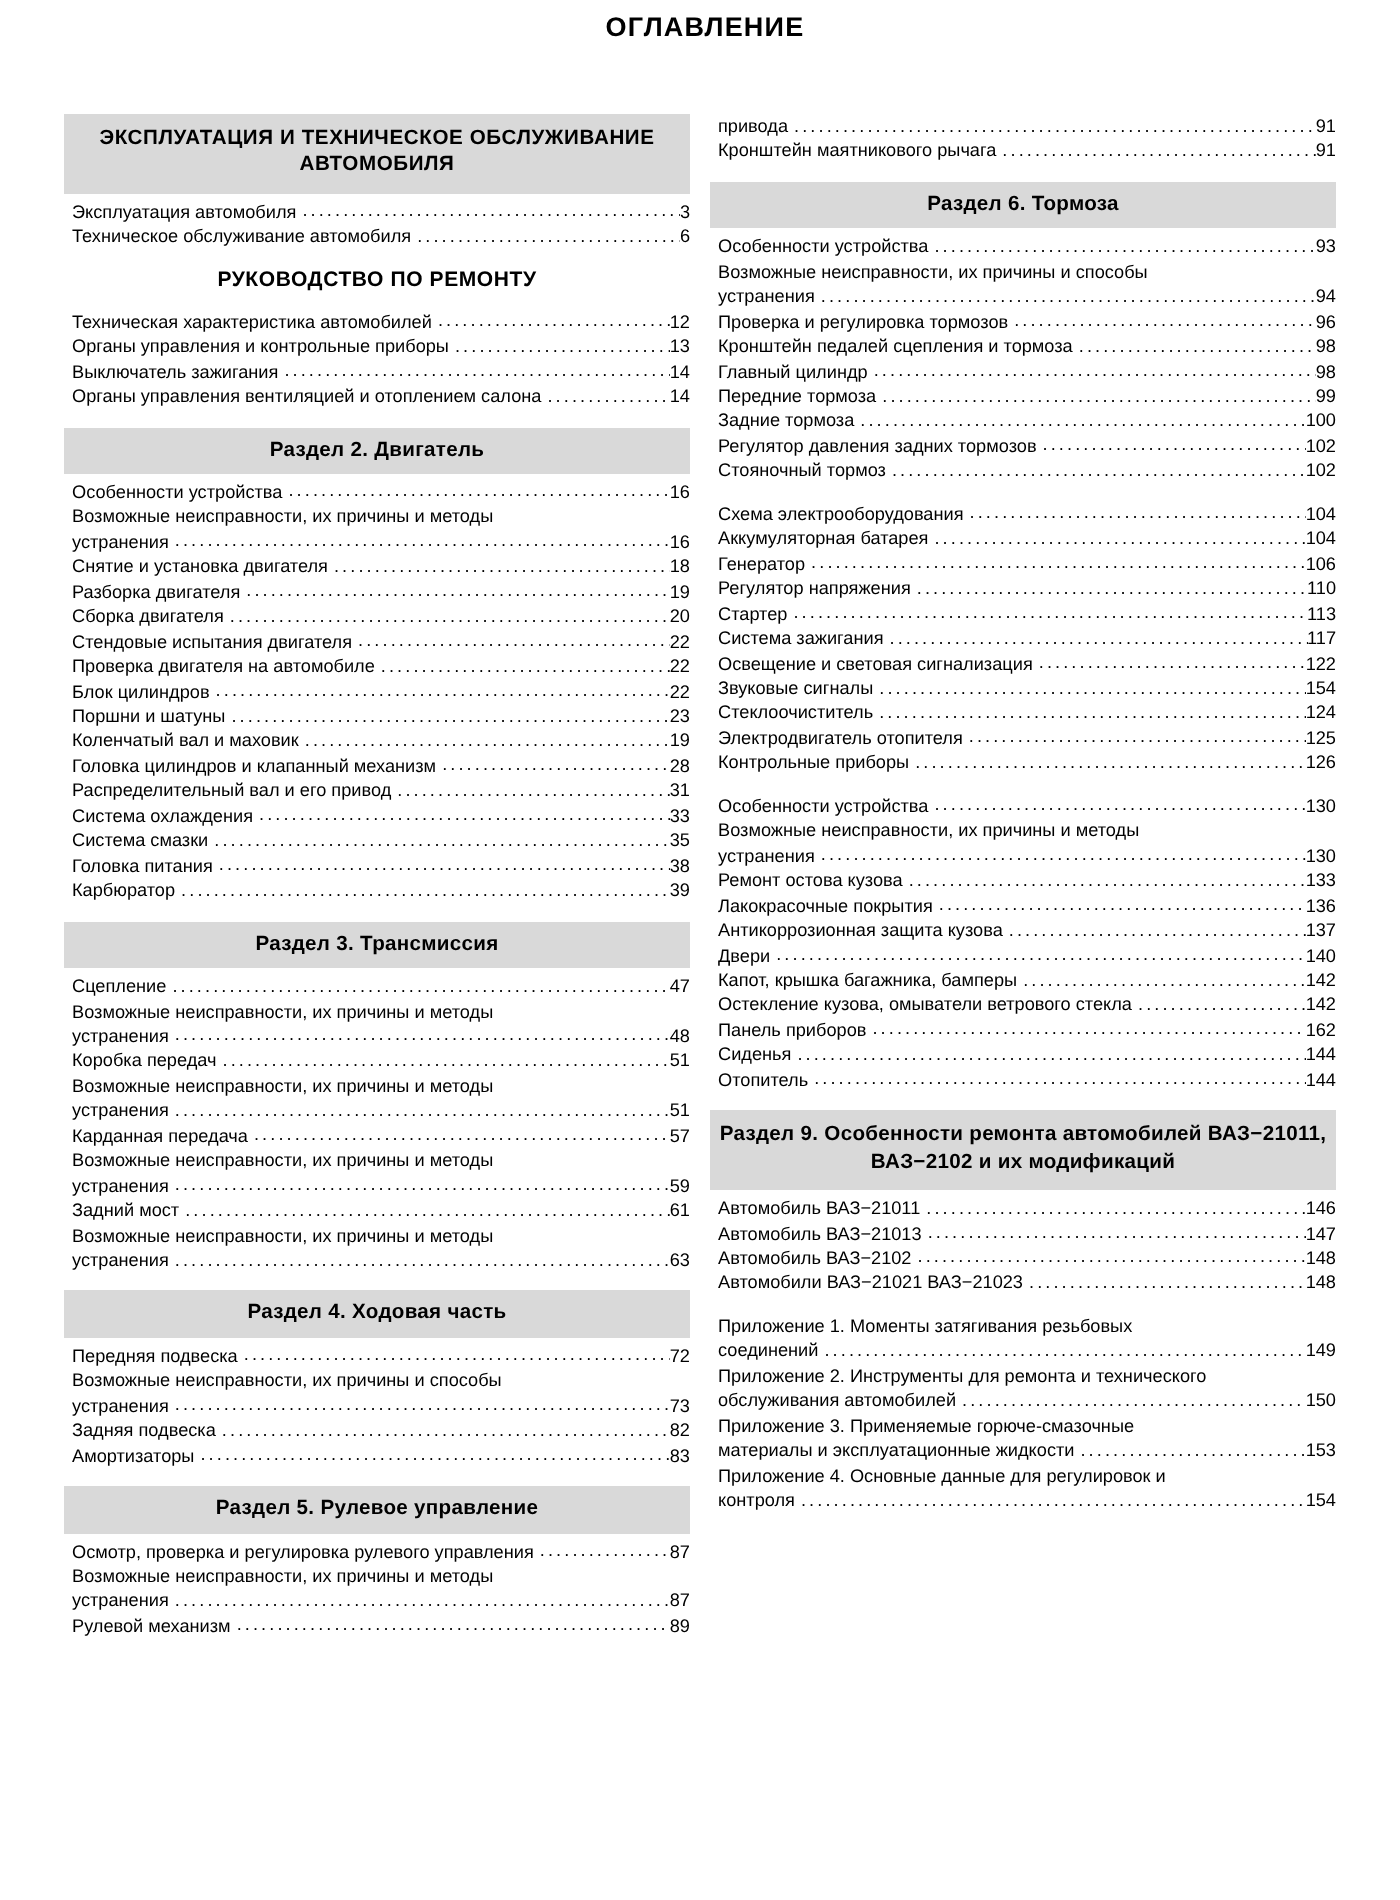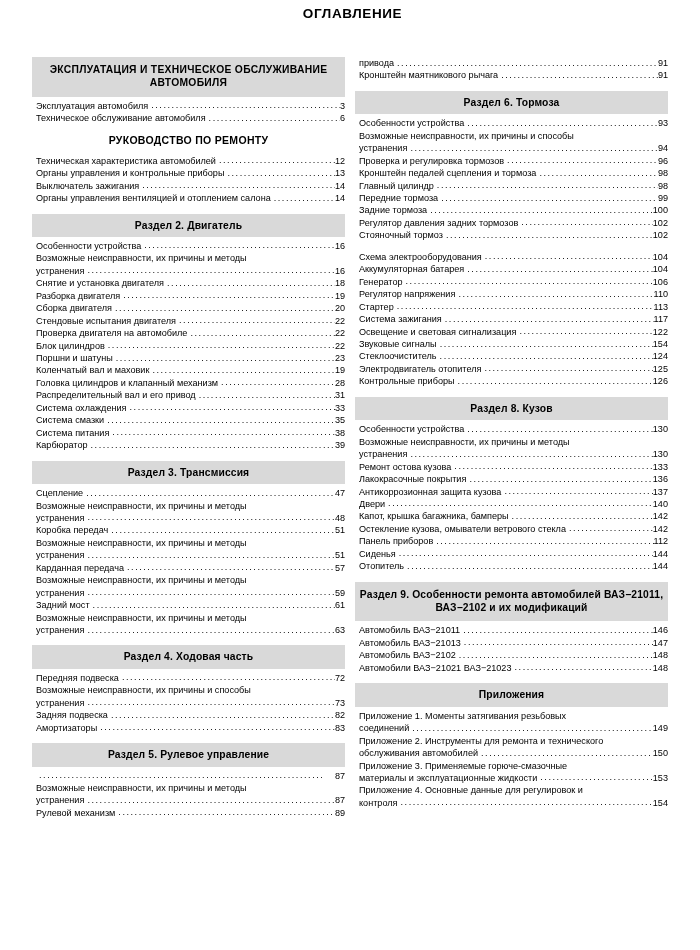--- a/index.html
+++ b/index.html
@@ -229,21 +229,21 @@
             <span class="etext">Система охлаждения</span>
             <span class="leader">......................................................................</span>
             <span class="epage">33</span>
           </div>
           <div class="entry">
             <span class="etext">Система смазки</span>
             <span class="leader">......................................................................</span>
             <span class="epage">35</span>
           </div>
           <div class="entry">
-            <span class="etext">Система питания</span>
+            <span class="etext">Головка питания</span>
             <span class="leader">......................................................................</span>
             <span class="epage">38</span>
           </div>
           <div class="entry">
             <span class="etext">Карбюратор</span>
             <span class="leader">......................................................................</span>
             <span class="epage">39</span>
           </div>
         </div>
         <div class="banner">Раздел 3. Трансмиссия</div>
@@ -323,20 +323,21 @@
           </div>
           <div class="entry">
             <span class="etext">Амортизаторы</span>
             <span class="leader">......................................................................</span>
             <span class="epage">83</span>
           </div>
         </div>
         <div class="banner">Раздел 5. Рулевое управление</div>
         <div class="entries">
           <div class="entry">
+            <span class="etext">Осмотр, проверка и регулировка рулевого управления</span>
             <span class="leader">......................................................................</span>
             <span class="epage">87</span>
           </div>
           <div class="entry nowrap-first">
             <span class="etext">Возможные неисправности, их причины и методы</span>
           </div>
           <div class="entry">
             <span class="etext">устранения</span>
             <span class="leader">......................................................................</span>
             <span class="epage">87</span>
@@ -462,21 +463,20 @@
             <span class="etext">Электродвигатель отопителя</span>
             <span class="leader">......................................................................</span>
             <span class="epage">125</span>
           </div>
           <div class="entry">
             <span class="etext">Контрольные приборы</span>
             <span class="leader">......................................................................</span>
             <span class="epage">126</span>
           </div>
         </div>
-        <div class="banner">Раздел 8. Кузов</div>
         <div class="entries">
           <div class="entry">
             <span class="etext">Особенности устройства</span>
             <span class="leader">......................................................................</span>
             <span class="epage">130</span>
           </div>
           <div class="entry nowrap-first">
             <span class="etext">Возможные неисправности, их причины и методы</span>
           </div>
           <div class="entry">
@@ -510,21 +510,21 @@
             <span class="epage">142</span>
           </div>
           <div class="entry">
             <span class="etext">Остекление кузова, омыватели ветрового стекла</span>
             <span class="leader">......................................................................</span>
             <span class="epage">142</span>
           </div>
           <div class="entry">
             <span class="etext">Панель приборов</span>
             <span class="leader">......................................................................</span>
-            <span class="epage">112</span>
+            <span class="epage">162</span>
           </div>
           <div class="entry">
             <span class="etext">Сиденья</span>
             <span class="leader">......................................................................</span>
             <span class="epage">144</span>
           </div>
           <div class="entry">
             <span class="etext">Отопитель</span>
             <span class="leader">......................................................................</span>
             <span class="epage">144</span>
@@ -546,21 +546,20 @@
             <span class="etext">Автомобиль ВАЗ−2102</span>
             <span class="leader">......................................................................</span>
             <span class="epage">148</span>
           </div>
           <div class="entry">
             <span class="etext">Автомобили ВАЗ−21021 ВАЗ−21023</span>
             <span class="leader">......................................................................</span>
             <span class="epage">148</span>
           </div>
         </div>
-        <div class="banner">Приложения</div>
         <div class="entries">
           <div class="entry nowrap-first">
             <span class="etext">Приложение 1. Моменты затягивания резьбовых</span>
           </div>
           <div class="entry">
             <span class="etext">соединений</span>
             <span class="leader">......................................................................</span>
             <span class="epage">149</span>
           </div>
           <div class="entry nowrap-first">

